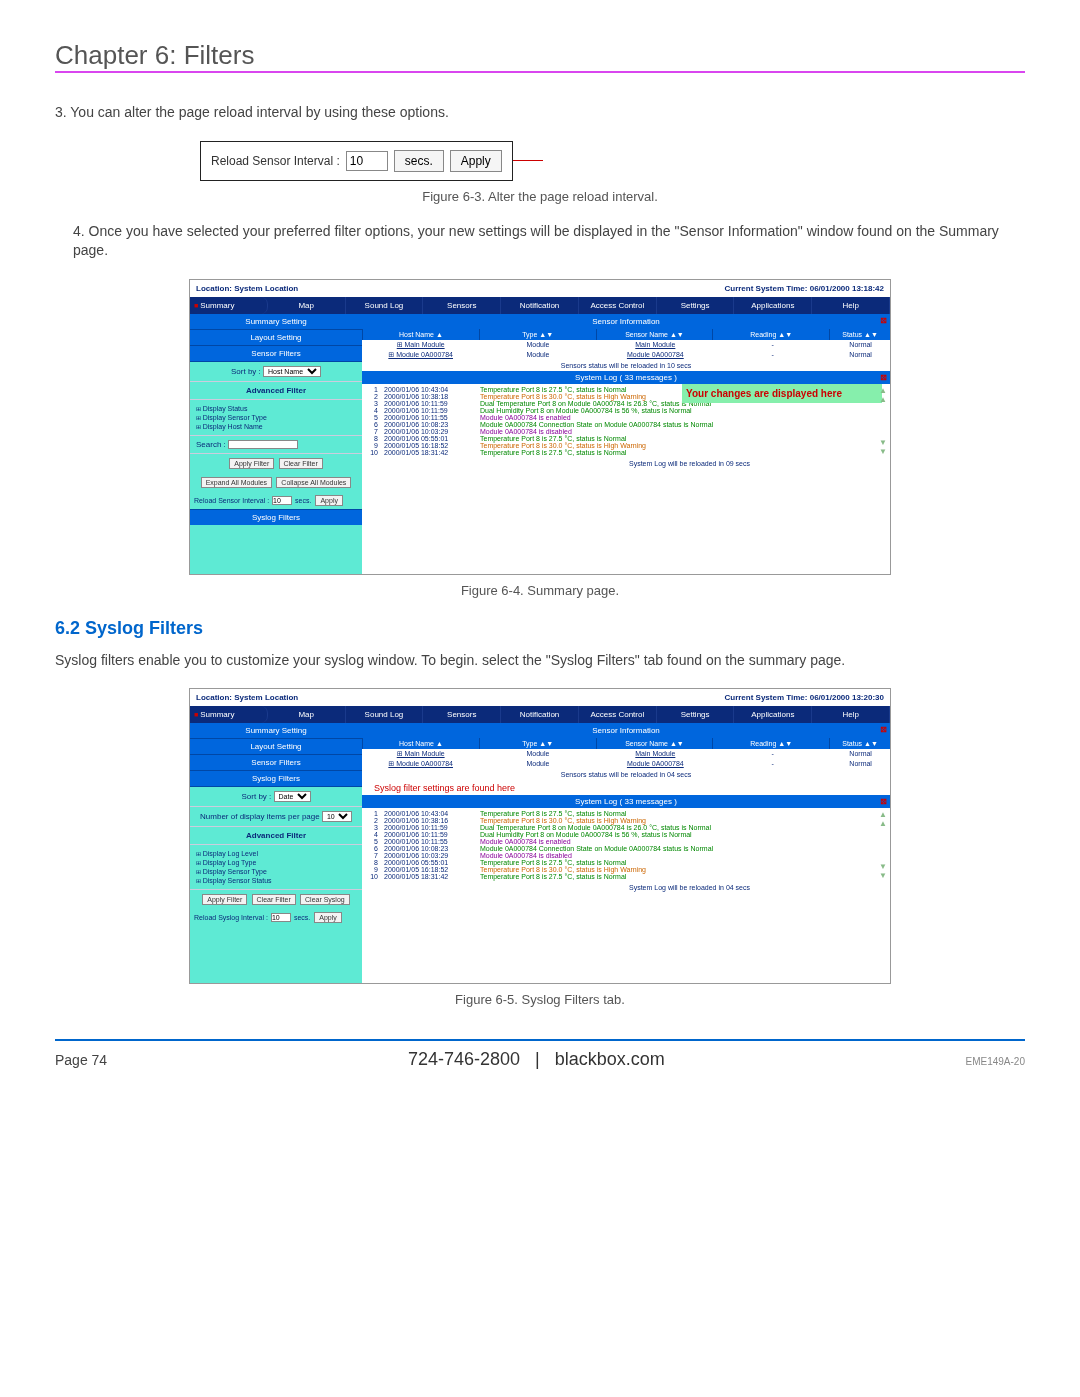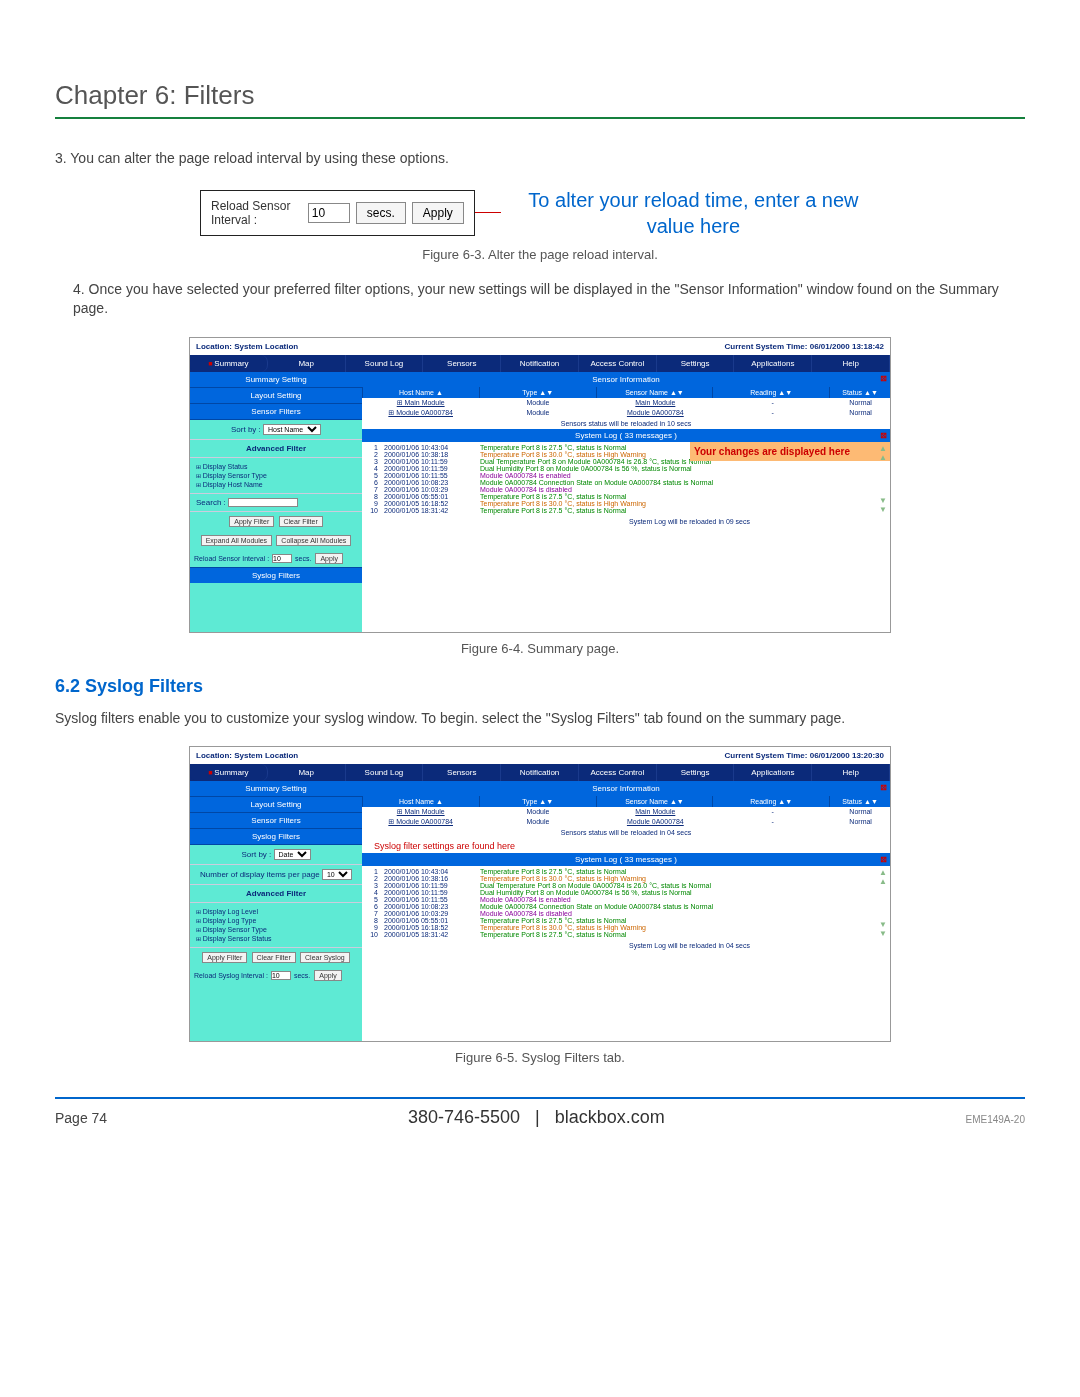--- a/index.html
+++ b/index.html
@@ -8,24 +8,22 @@
       background: #fff;
       width: 1080px;
       margin: 0 auto;
       padding: 40px 55px 25px 55px;
       color: #333;
     }
     .chapter-header {
       font-size: 26px;
       font-weight: normal;
       color: #555;
-      padding-bottom: 6px;
-      border-bottom: 2px solid #15803d;
+      border-bottom: 2px solid #d946ef;
       margin-bottom: 30px;
-      margin-top: 40px;
     }
     .body-text {
       font-size: 14px;
       color: #444;
       margin: 12px 0 18px 0;
       line-height: 1.4;
     }
     .indent { padding-left: 18px; }
     .figure-caption {
       text-align: center;
@@ -101,21 +99,21 @@
     }
     .top-tab {
       flex: 1;
       padding: 4px 4px;
       text-align: center;
       border-right: 1px solid #1a3a8c;
       font-size: 8px;
       color: #fff;
     }
     .top-tab.summary {
-      text-align: center;
+      text-align: left;
       background: #0b2a7a;
       border-radius: 7px;
     }
     .top-tab.summary::before {
       content: "■ ";
       color: #cc0000;
       font-size: 7px;
     }
     .sc-body {
       display: flex;
@@ -232,23 +230,23 @@
     .log-green { color: #008800; }
     .log-orange { color: #cc6600; }
     .log-purple { color: #880099; }
     .annotation {
       position: absolute;
       color: #cc0000;
       font-weight: bold;
       font-size: 10px;
     }
     .annotation-right {
-      right: 0;
+      right: 8px;
       width: 200px;
-      background: #fdba74;
+      background: #86efac;
       text-align: left;
       padding: 4px;
     }
     .scroll-icons {
       position: absolute;
       right: 3px;
       display: flex;
       flex-direction: column;
       gap: 1px;
       font-size: 8px;
@@ -306,21 +304,20 @@
 <p class="body-text">3. You can alter the page reload interval by using these options.</p>
 
 <div class="reload-figure">
   <div class="reload-ui">
     <span>Reload Sensor Interval :</span>
     <input type="text" value="10" style="">
     <button class="">secs.</button>
     <button>Apply</button>
   </div>
   <div class="callout-line"></div>
-  <div class="callout-text">To alter your reload time, enter a new value here</div>
 </div>
 
 <p class="figure-caption">Figure 6-3. Alter the page reload interval.</p>
 
 <p class="body-text indent">4. Once you have selected your preferred filter options, your new settings will be displayed in the "Sensor Information" window found on the Summary page.</p>
 
 <div class="screenshot">
   <div class="loc-bar">
     <span>Location: System Location</span>
     <span><span>Current System Time:</span> <span>06/01/2000 13:18:42</span></span>
@@ -613,16 +610,16 @@
       </div>
     </div>
   </div>
 </div>
 
 <p class="figure-caption">Figure 6-5. Syslog Filters tab.</p>
 
 <div class="footer-line">
   <span>Page 74</span>
   <span class="footer-center">
-    <span>380-746-5500</span>&nbsp;&nbsp;&nbsp;<span>|</span>&nbsp;&nbsp;&nbsp;<span>blackbox.com</span>
+    <span>724-746-2800</span>&nbsp;&nbsp;&nbsp;<span>|</span>&nbsp;&nbsp;&nbsp;<span>blackbox.com</span>
   </span>
   <span class="footer-right">EME149A-20</span>
 </div>
 
 </body></html>

